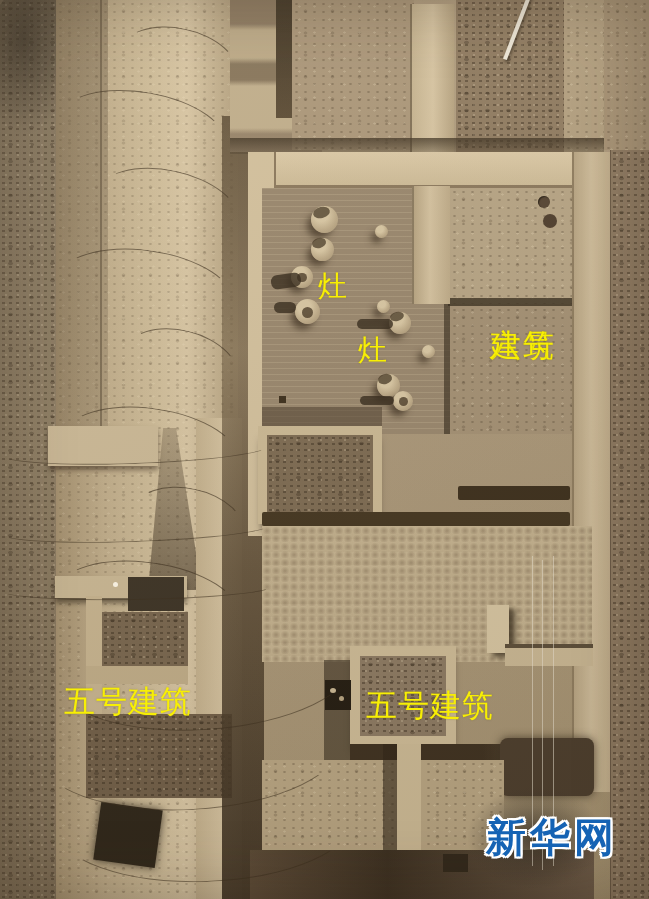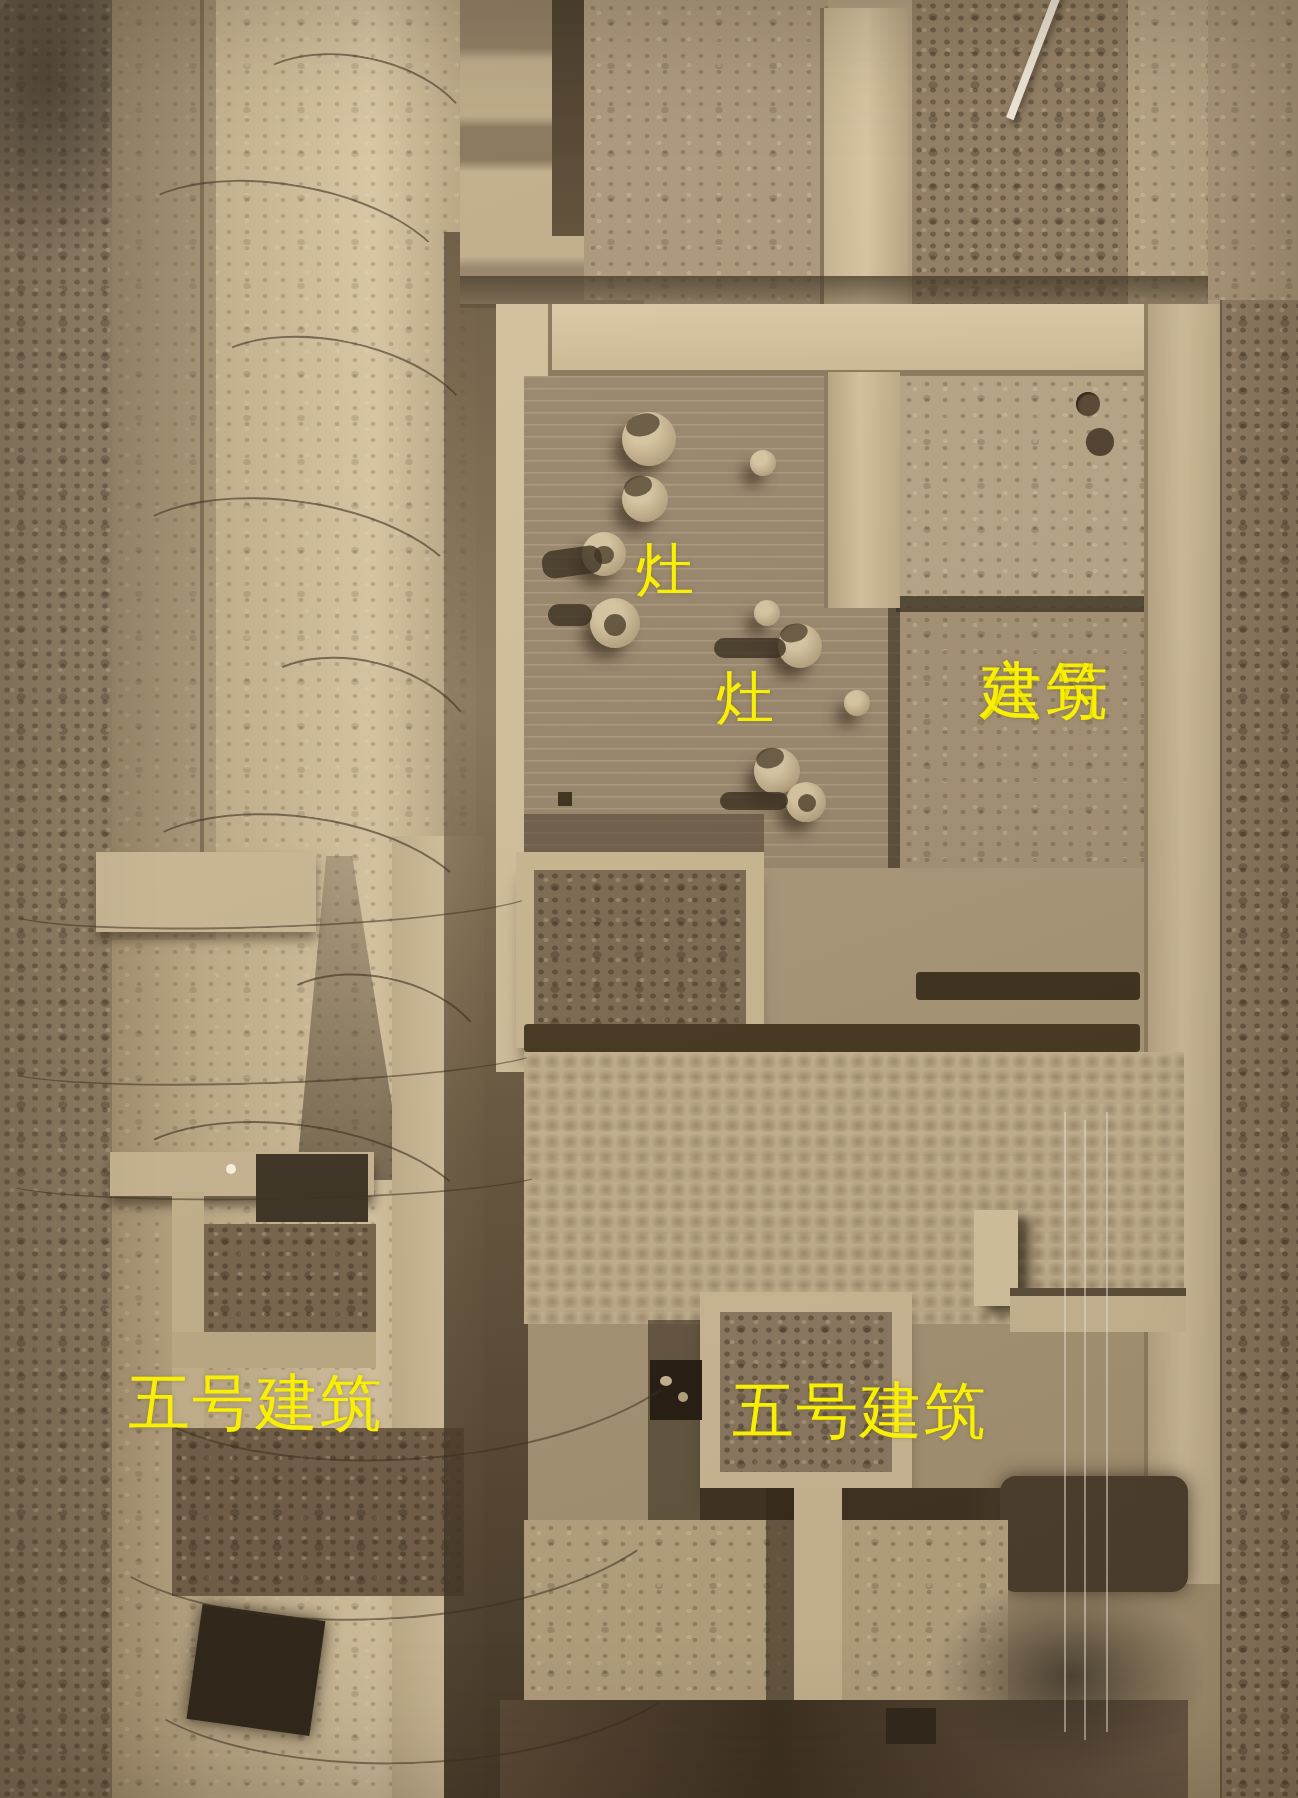--- a/index.html
+++ b/index.html
@@ -321,14 +321,15 @@
 
   <div class="anno anno-zao1">灶</div>
   <div class="anno anno-zao2">灶</div>
   <div class="anno anno-b6">
     <span class="line">六号</span>
     <span class="line">建筑</span>
   </div>
   <div class="anno anno-b5">五号建筑</div>
   <div class="anno anno-b4">五号建筑</div>
 
+  <div class="wm-brand">新华网</div>
 
 </div>
 
 </body></html>

